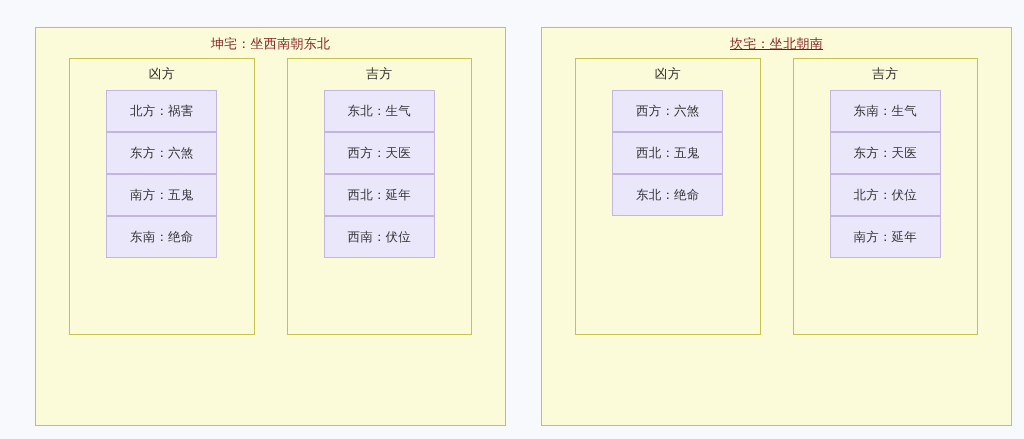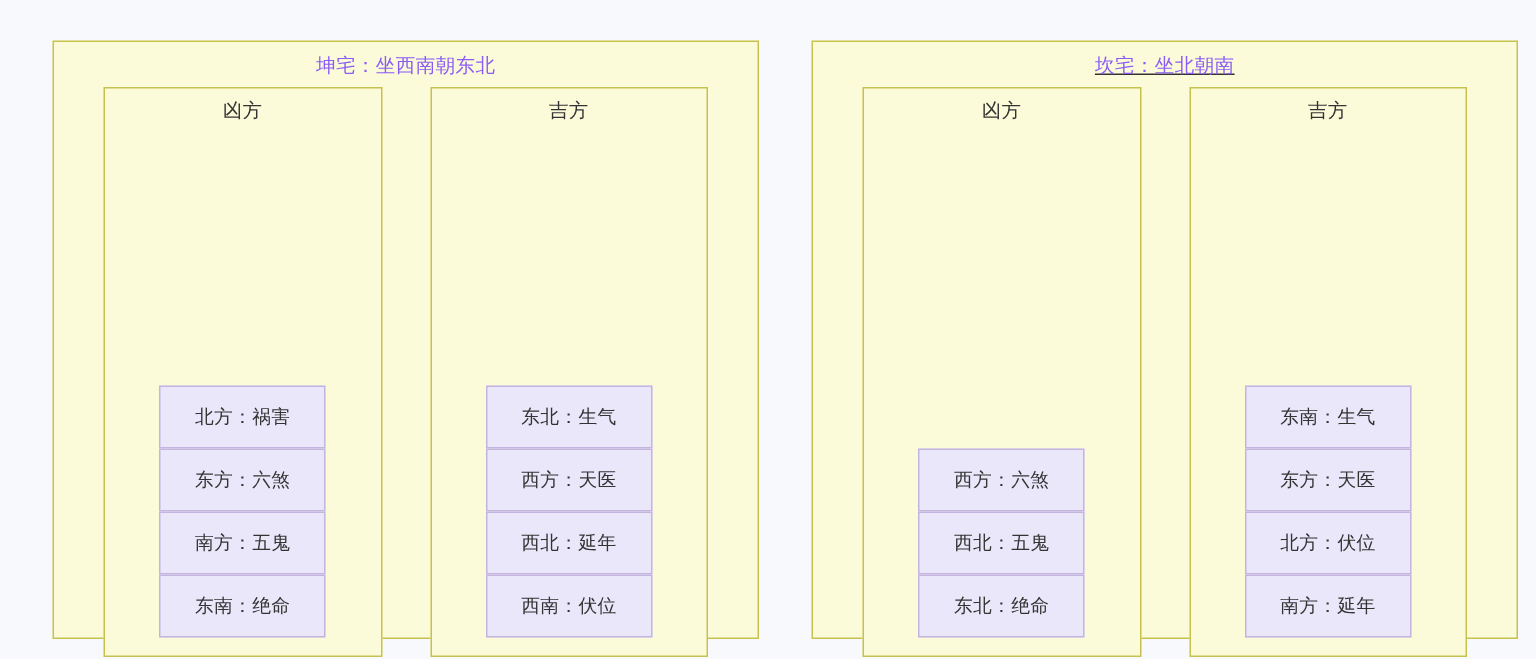--- a/index.html
+++ b/index.html
@@ -32,21 +32,21 @@
     border: 1.5px solid #c5c24f;
     box-sizing: border-box;
   }
   .house-panel.left  { left: 35px;  width: 471px; }
   .house-panel.right { left: 541px; width: 471px; text-decoration: underline; }
 
   .house-title {
     text-align: center;
     font-size: 13px;
     line-height: 16px;
-    color: #8b5cf6;
+    color: #7f1d1d;
     padding-top: 8px;
     letter-spacing: 0.3px;
     white-space: nowrap;
   }
 
   
   .columns {
     position: absolute;
     top: 30px;
     left: 0;
@@ -54,21 +54,21 @@
     bottom: 0;
     display: flex;
     justify-content: center;
     gap: 32px;
     padding: 0 33px;
     box-sizing: border-box;
   }
 
   .column {
     width: 188px;
-    height: 380px;
+    height: 277px;
     background: #fcfbd9;
     border: 1.5px solid #c5c24f;
     box-sizing: border-box;
     position: relative;
   }
 
   .column-title {
     text-align: center;
     font-size: 13px;
     line-height: 16px;
@@ -80,21 +80,21 @@
 
   .items {
     position: absolute;
     top: 31px;
     left: 0;
     right: 0;
     bottom: 10px;
     display: flex;
     flex-direction: column;
     align-items: center;
-    justify-content: flex-end;
+    justify-content: flex-start;
     padding: 0 0 2px 0;
     box-sizing: border-box;
   }
 
   .item-box {
     width: 111px;
     height: 42px;
     background: #eae7fa;
     border: 1.2px solid #c3b5e0;
     box-sizing: border-box;

